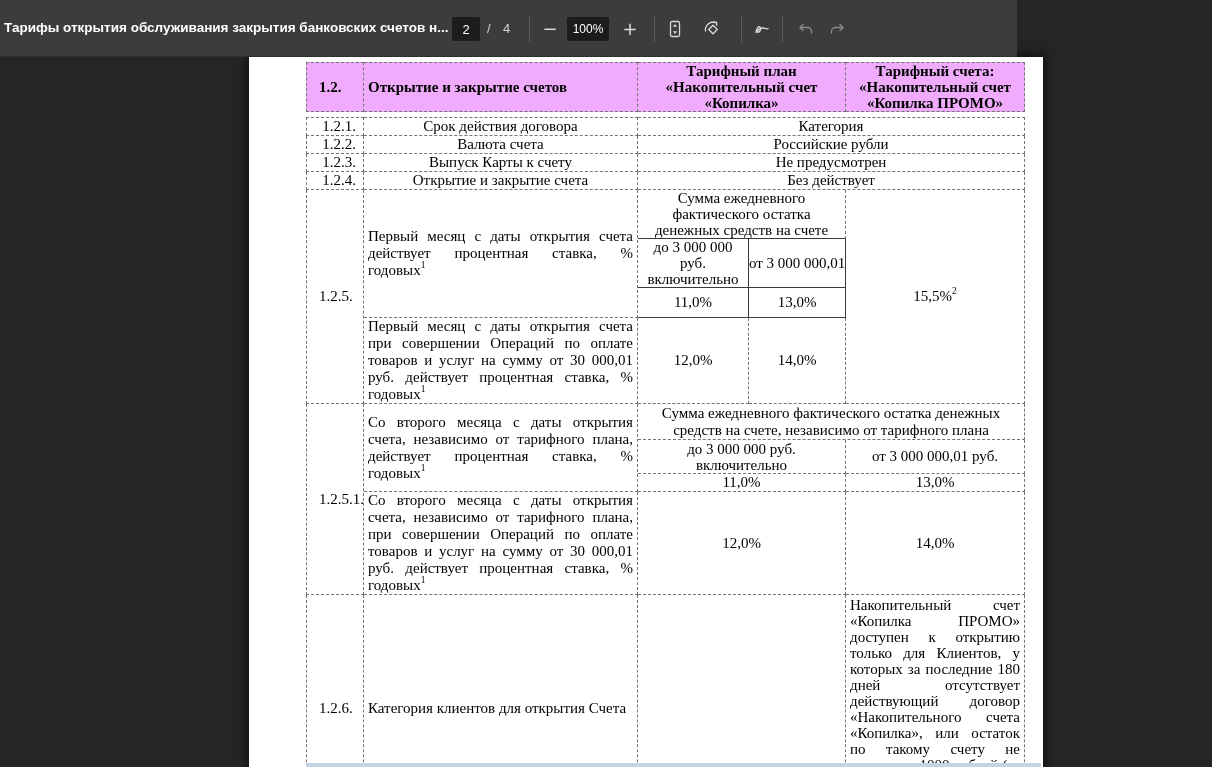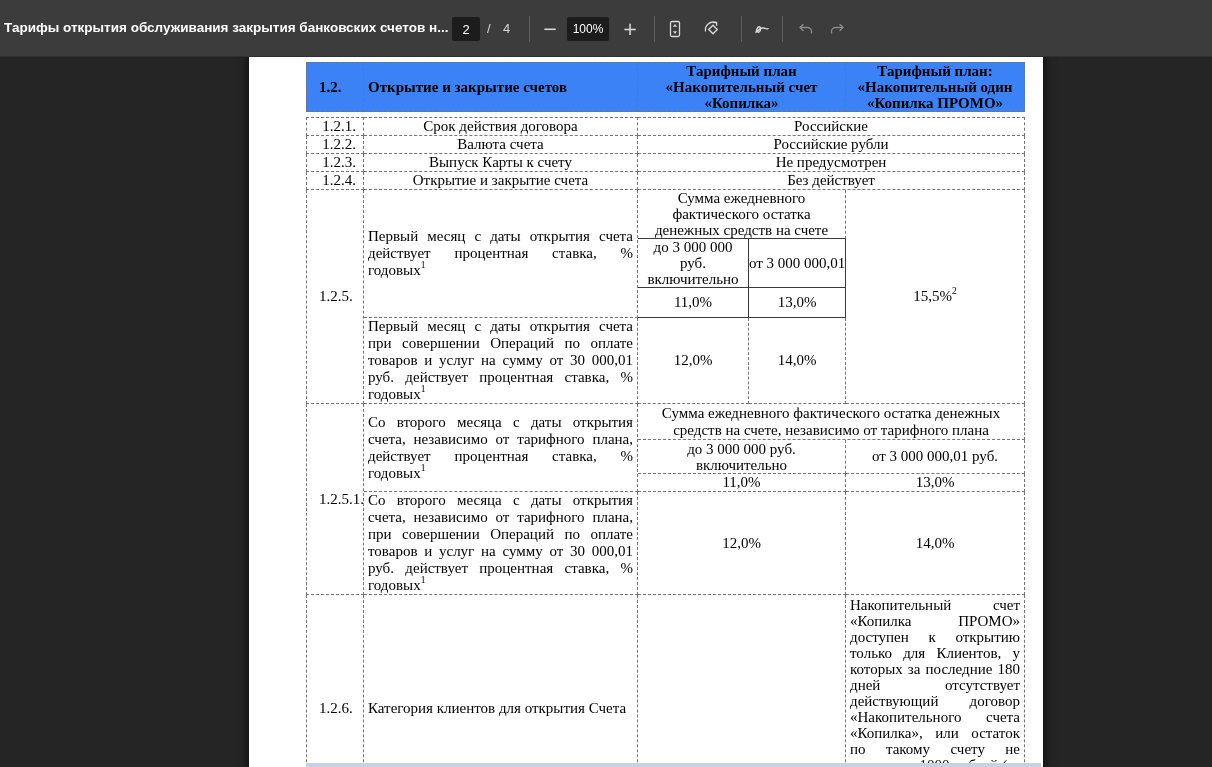--- a/index.html
+++ b/index.html
@@ -1,20 +1,20 @@
 <!DOCTYPE html>
 <html><head>
 <meta charset="utf-8">
 <style>
   * { margin:0; padding:0; box-sizing:border-box; }
   html,body { width:1212px; height:767px; overflow:hidden; background:#252525;
               font-family:"Liberation Sans", sans-serif; }
 
   
-  .toolbar { position:absolute; left:0; top:0; width:1212px; height:57px;
+  .toolbar { position:absolute; left:0; top:0; width:1017px; height:57px;
              background:#3c3c3c; border-bottom:1px solid #2e2e2e; z-index:5; }
   .doc-title { position:absolute; left:4px; top:20px; width:446px; color:#ffffff;
                font-size:13.5px; font-weight:700; white-space:nowrap; overflow:hidden; }
   .page-input { position:absolute; left:452px; top:17px; width:28px; height:24px;
                 background:#1c1c1c; border:none; border-radius:2px; color:#ffffff;
                 font-size:13px; text-align:center; font-family:"Liberation Sans",sans-serif; }
   .page-sep   { position:absolute; left:487px; top:21px; color:#d6d6d6; font-size:13px; }
   .page-total { position:absolute; left:503px; top:21px; color:#d6d6d6; font-size:13px; }
   .vdiv { position:absolute; top:16px; width:1px; height:26px; background:#5d5d5d; }
   .tbtn { position:absolute; top:13px; width:32px; height:32px; background:transparent;
@@ -30,21 +30,21 @@
   
   .canvas { position:absolute; left:0; top:57px; width:1212px; height:710px; background:#252525; }
   .page { position:absolute; left:249px; top:0; width:794px; height:710px; background:#ffffff;
           box-shadow:0 0 8px 3px rgba(0,0,0,0.55); }
 
   
   table.doc { position:absolute; left:57px; top:5px; width:719px;
               border-collapse:separate; border-spacing:0; table-layout:fixed;
               font-family:"Liberation Serif", serif; font-size:15px; line-height:17px; color:#000; }
   td, th { vertical-align:middle; padding:0 4px; overflow:hidden; }
-  th { font-weight:700; line-height:16px; background:#3b82f6; }
+  th { font-weight:700; line-height:16px; background:#f0abfc; }
   .bL { border-left:1px dashed #747474; }  .bR { border-right:1px dashed #747474; }
   .bT { border-top:1px dashed #747474; }   .bB { border-bottom:1px dashed #747474; }
   .sR { border-right:1px solid #3a3a3a; }  .sB { border-bottom:1px solid #3a3a3a; }
   .num { text-align:left; padding-left:12px; }
   .lbl { text-align:left; }
   .ctr { text-align:center; }
   .just { text-align:justify; }
   .tight { padding:0 1px; line-height:16px; }
   .nowrap { white-space:nowrap; padding:0; }
   .top { vertical-align:top; }
@@ -133,30 +133,30 @@
           <col style="width:111px">
         <col style="width:97px">
           <col style="width:179px">
       </colgroup>
 
       <tbody>
           <tr class="h47">
         <th class="num bL bT bR bB">1.2.</th>
         <th class="lbl bT bR bB">Открытие и закрытие счетов</th>
         <th class="ctr bT bR bB" colspan="2">Тарифный план «Накопительный счет «Копилка»</th>
-        <th class="ctr bT bR bB">Тарифный план: «Накопительный один «Копилка ПРОМО»</th>
+        <th class="ctr bT bR bB">Тарифный счета: «Накопительный счет «Копилка ПРОМО»</th>
       </tr>
       <tr class="gap">
             <td colspan="5"></td>
           </tr>
 
       <tr class="h18">
         <td class="num bL bT bR bB">1.2.1.</td>
         <td class="lbl bT bR bB">Срок действия договора</td>
-        <td class="ctr bT bR bB" colspan="3">Российские</td>
+        <td class="ctr bT bR bB" colspan="3">Категория</td>
       </tr>
       <tr class="h18">
         <td class="num bL bR bB">1.2.2.</td>
         <td class="lbl bR bB">Валюта счета</td>
         <td class="ctr bR bB" colspan="3">Российские рубли</td>
       </tr>
       <tr class="h18">
         <td class="num bL bR bB">1.2.3.</td>
         <td class="lbl bR bB">Выпуск Карты к счету</td>
         <td class="ctr bR bB" colspan="3">Не предусмотрен</td>

